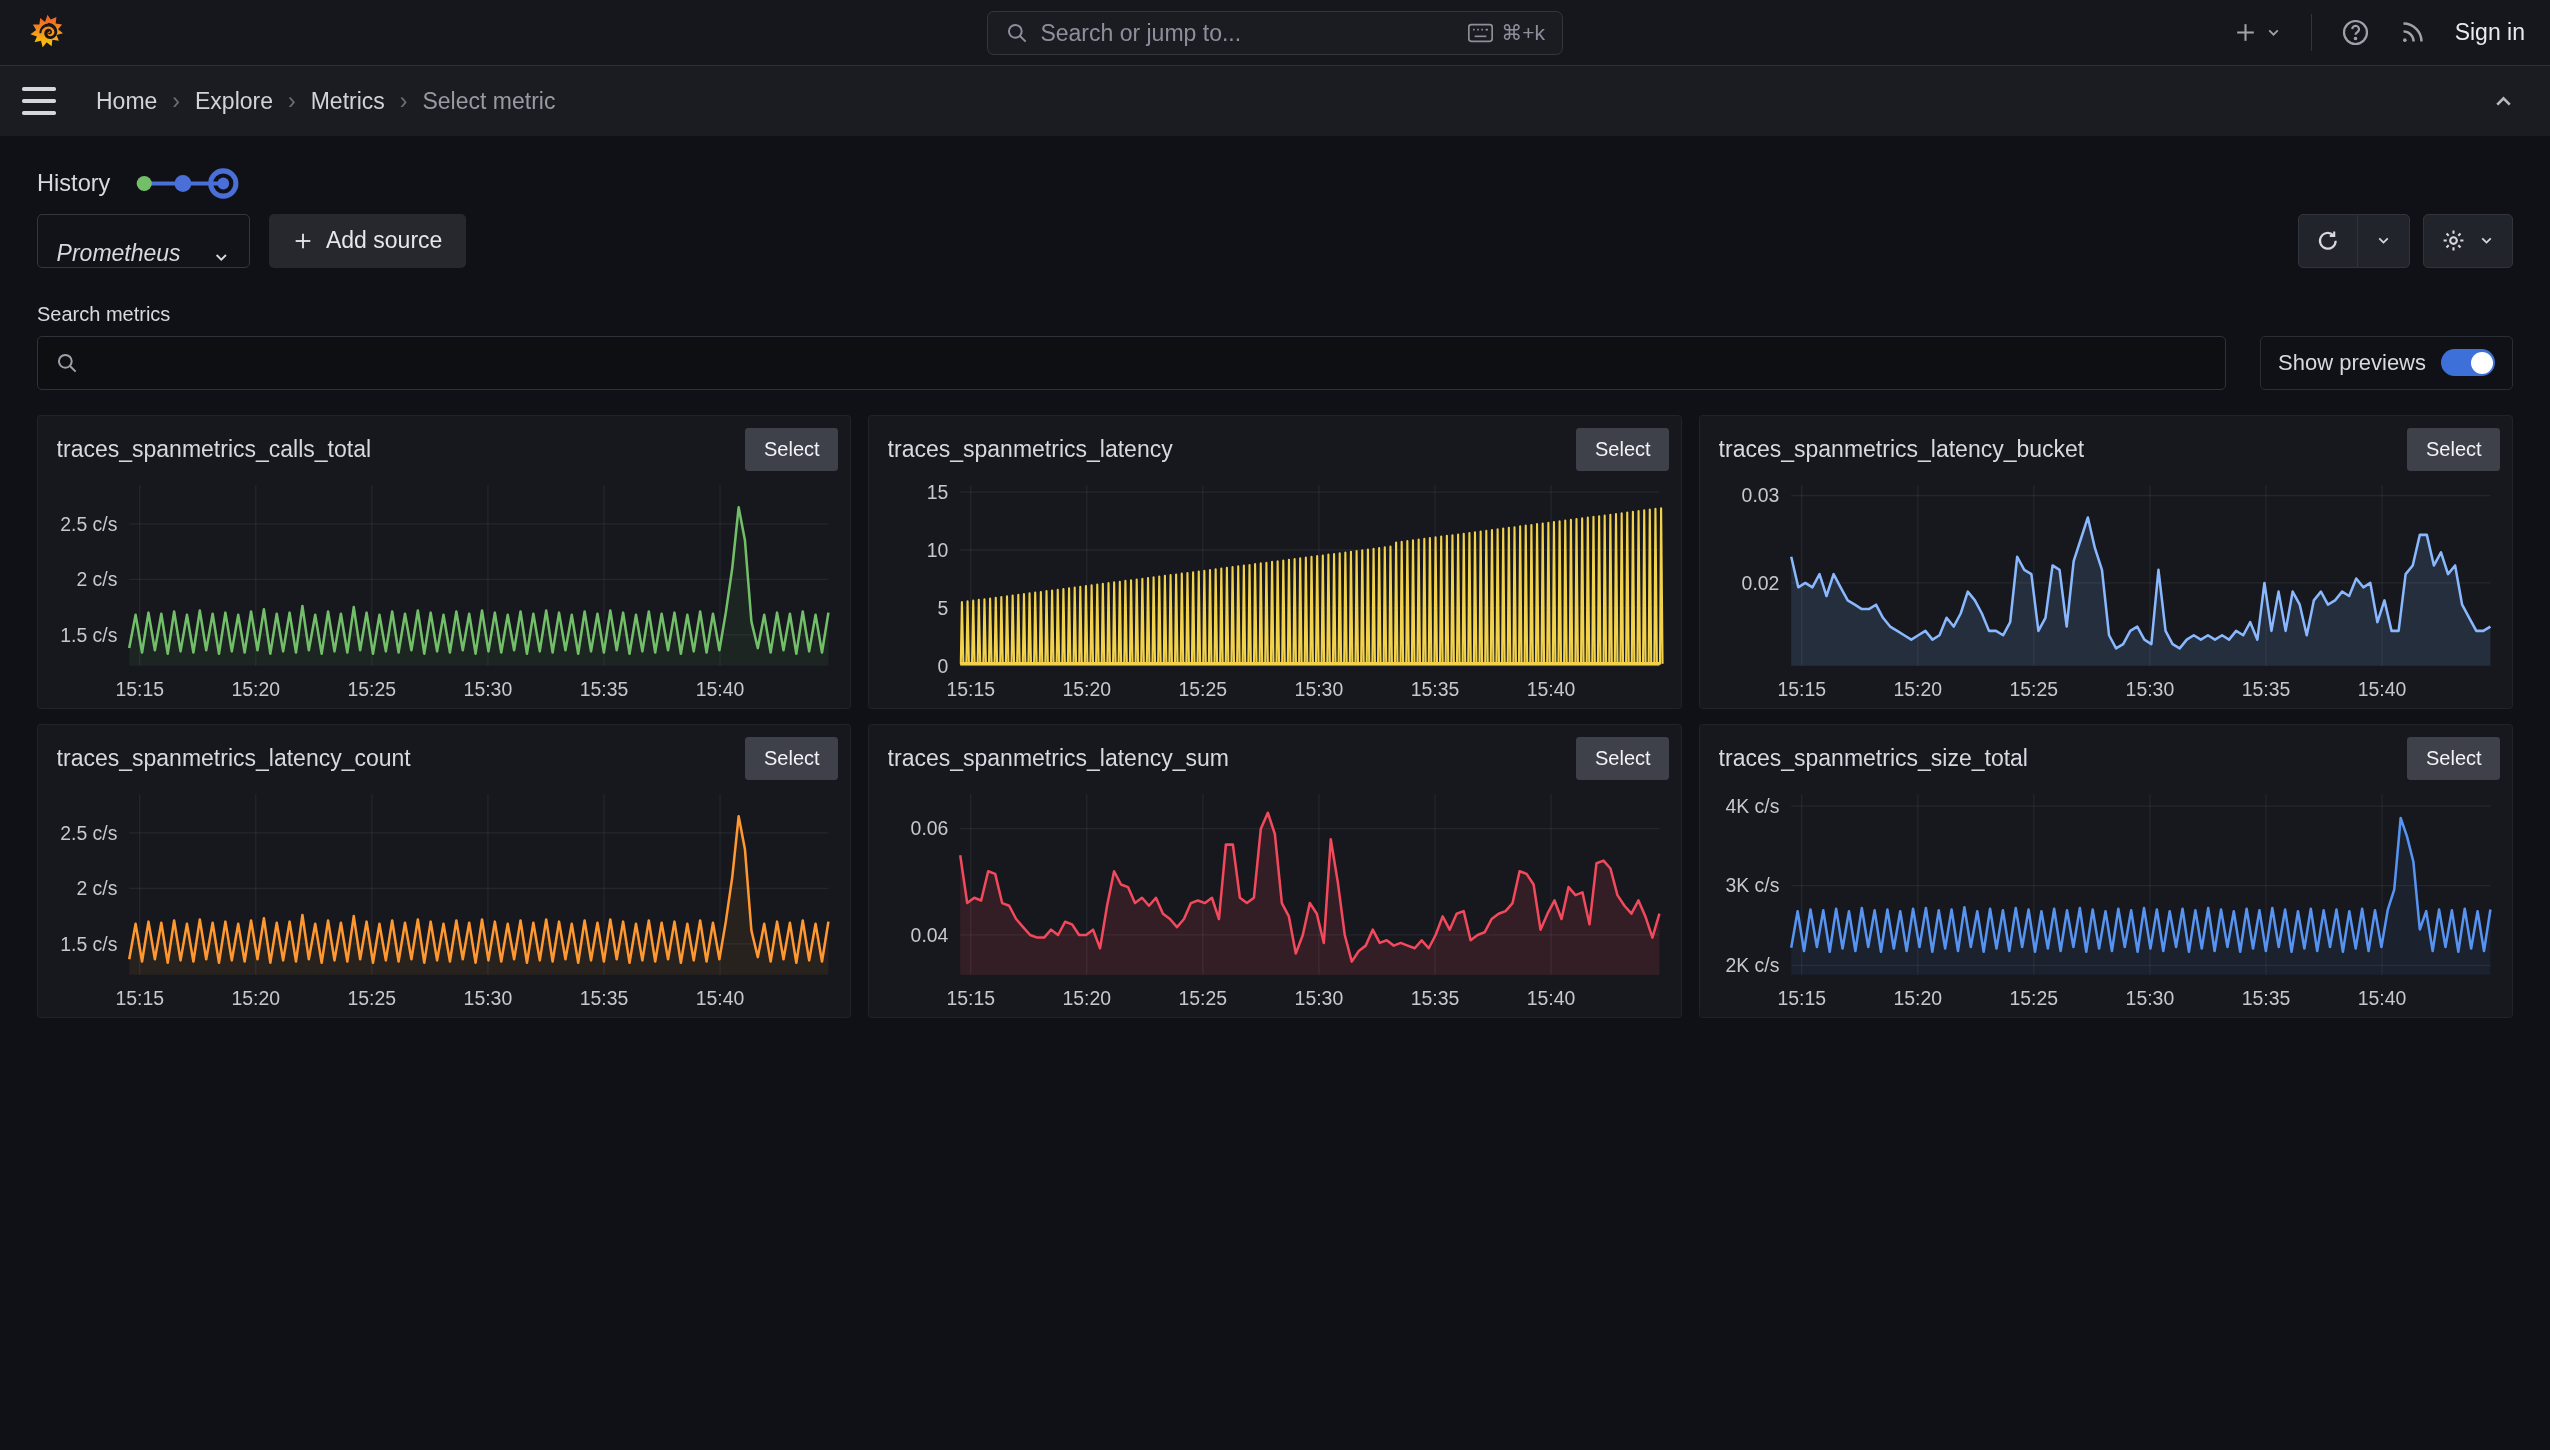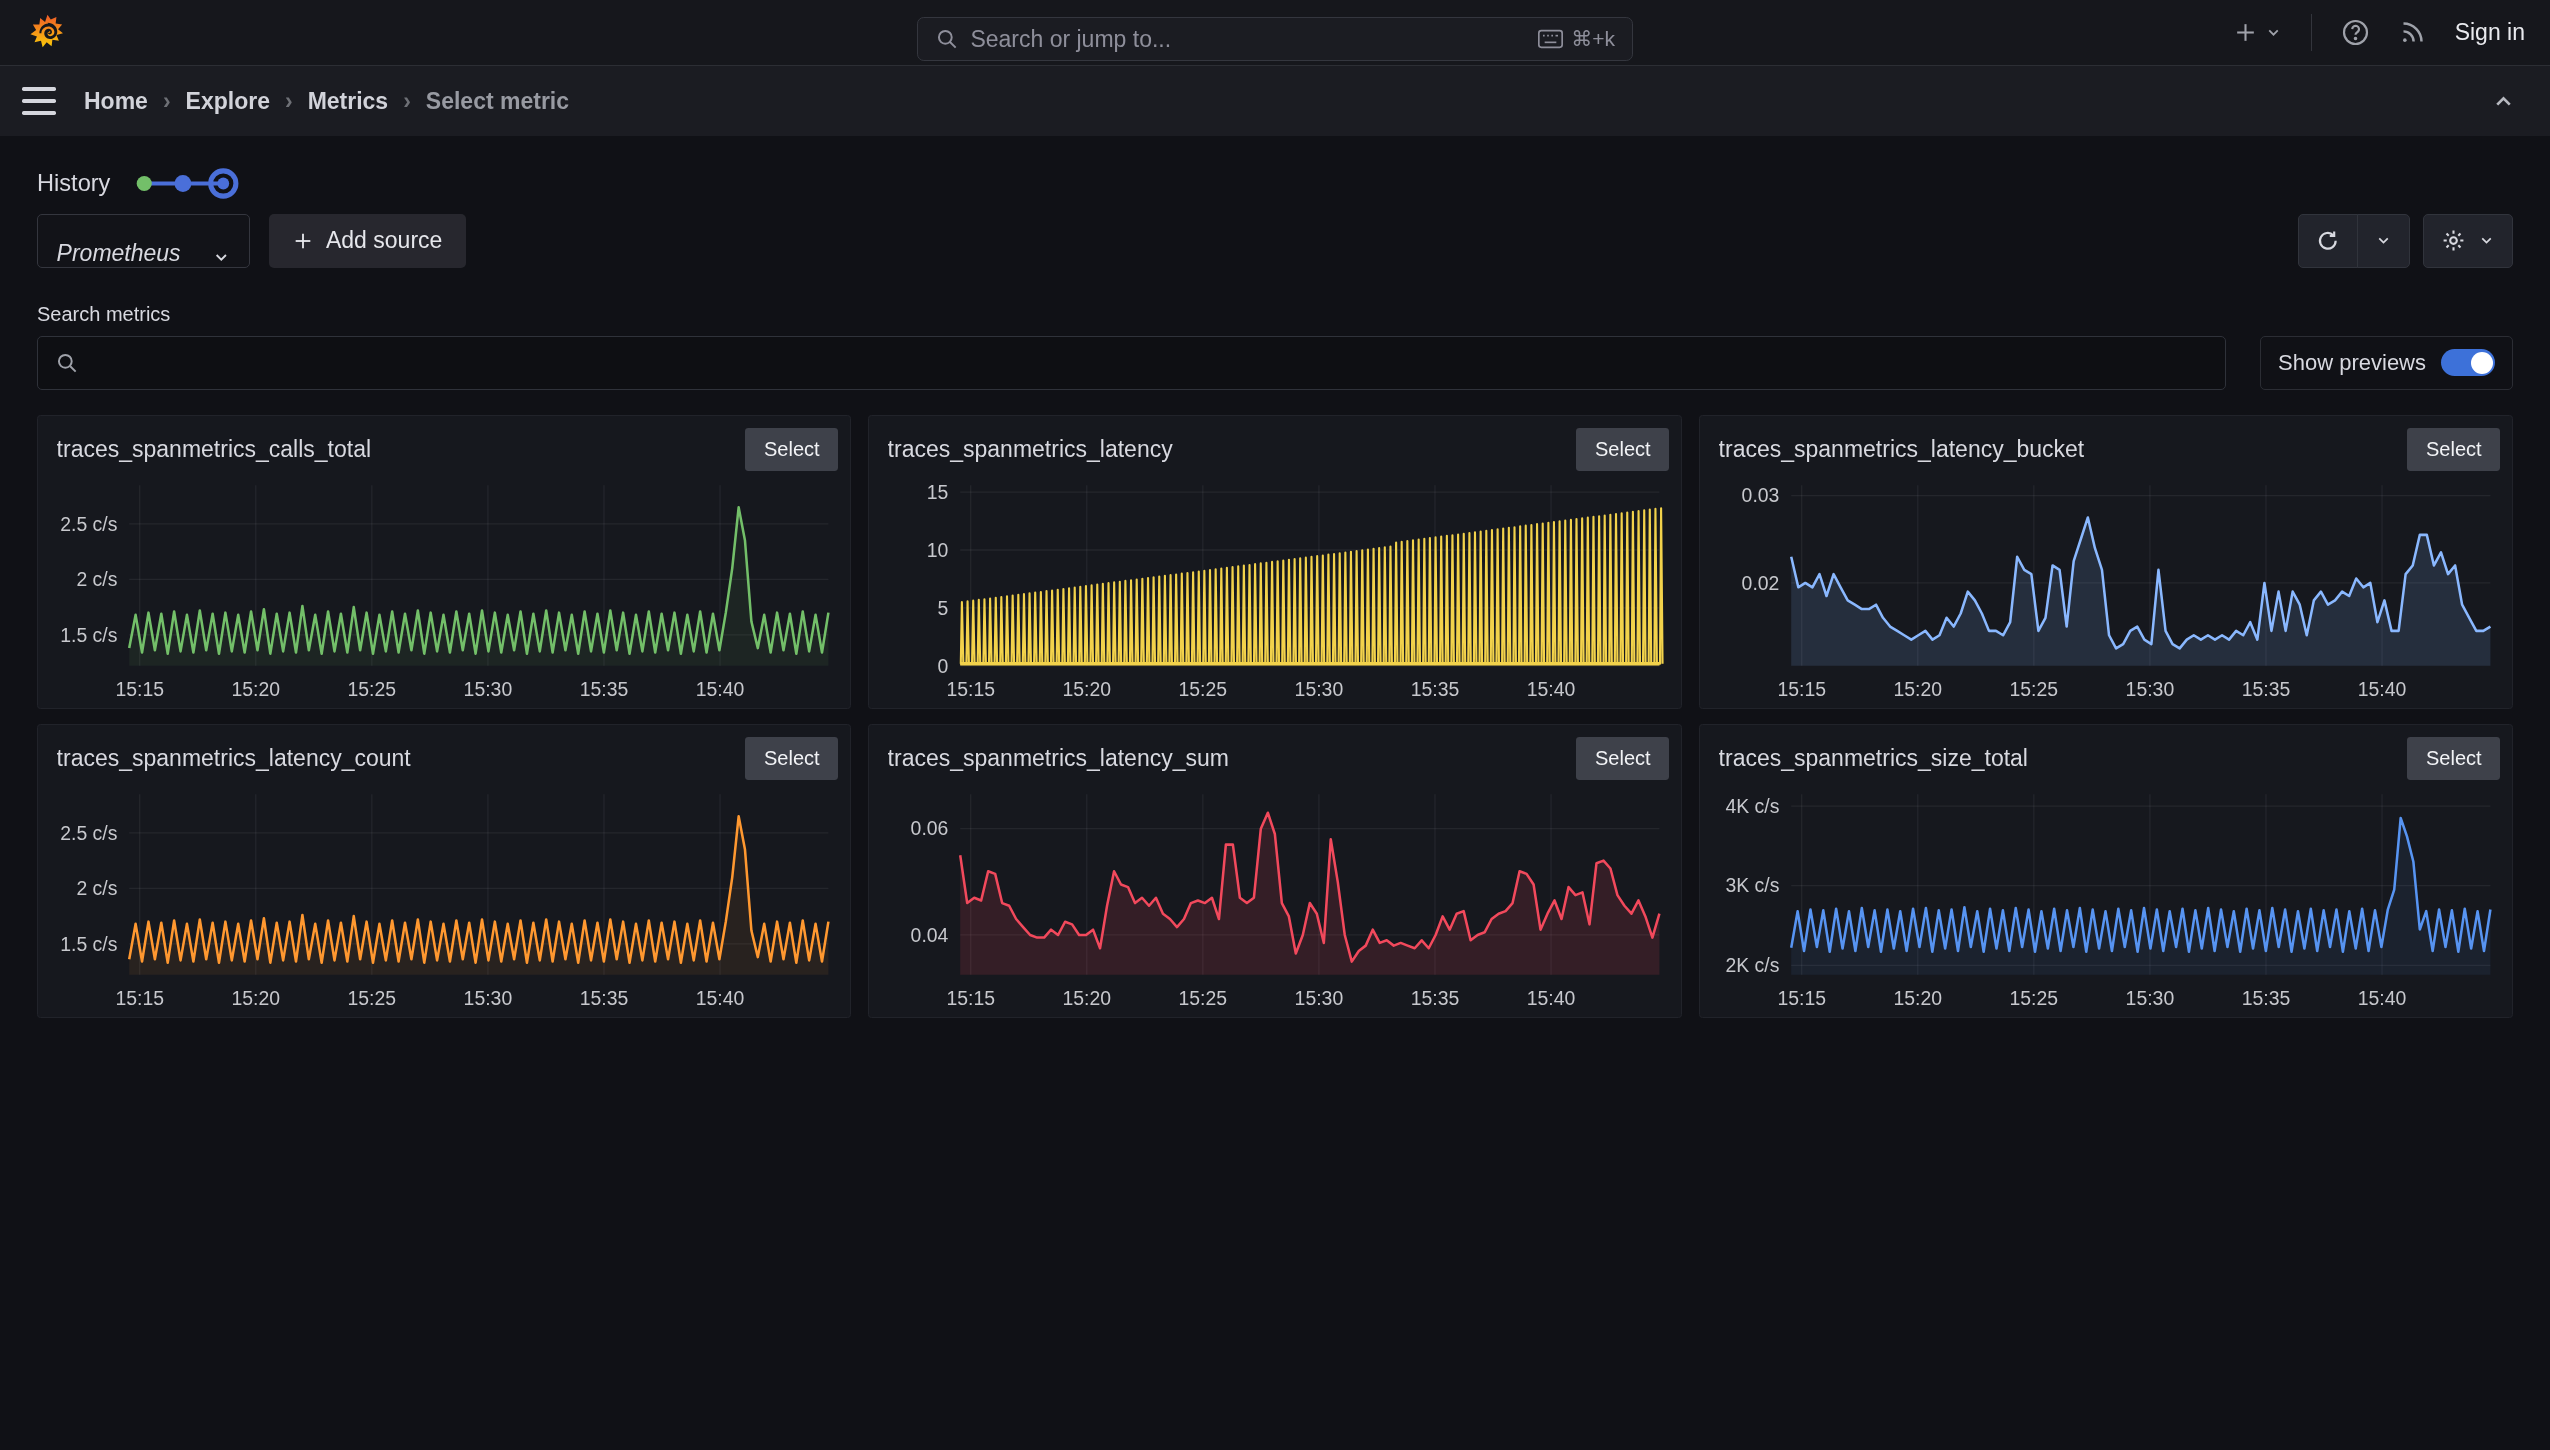--- a/index.html
+++ b/index.html
@@ -10,39 +10,39 @@
     font-size:23px; overflow:hidden;
   }
   svg { display:block; }
   
   .topnav {
     height:65px; background:#16171c; display:flex; align-items:center;
     padding:0 25px; position:relative;
   }
   .logo { width:39px; height:39px; margin-left:3.4px; }
   .nav-search {
-    position:absolute; left:50%; top:17px; transform:translateX(-50%);
-    width:716px; height:44px; background:#1b1c22; border:0.8px solid #34363e;
+    position:absolute; left:50%; top:11px; transform:translateX(-50%);
+    width:576px; height:44px; background:#1b1c22; border:0.8px solid #34363e;
     border-radius:6.8px; display:flex; align-items:center; padding:0 17px; gap:11.8px;
     color:rgba(204,204,220,0.65); cursor:pointer;
   }
   .nav-search .ph { flex:1; font-size:23px; }
   .nav-search .kbd { display:flex; align-items:center; gap:8.4px; font-size:21px; }
   .nav-right { margin-left:auto; display:flex; align-items:center; gap:29px; color:#9fa2aa; }
   .icon-btn { display:flex; align-items:center; gap:6.8px; cursor:pointer; color:#9fa2aa; }
   .nav-divider { width:0.8px; height:37px; background:#33353c; }
   .signin { color:#e9eaee; font-weight:500; cursor:pointer; }
   
   .crumbbar {
     height:71px; background:#1b1c22; border-top:0.8px solid #2c2e34;
     display:flex; align-items:center; padding:0 34px 0 22px;
   }
   .burger { width:54px; display:flex; flex-direction:column; gap:7.6px; cursor:pointer; }
   .burger span { display:block; width:34px; height:4.2px; background:#d5d6dd; border-radius:1.7px; }
-  .crumbs { display:flex; align-items:center; gap:15px; margin-left:8px;font-weight:bold; }
+  .crumbs { display:flex; align-items:center; gap:15px; margin-left:20px; }
   .crumb { color:#d2d3da; cursor:pointer; }
   .crumb.last { color:#989aa2; cursor:default; }
   .crumb-sep { color:#6e7076; }
   .collapse { margin-left:auto; color:#b7b9c0; cursor:pointer; }
   
   .content { padding:0 37px; }
   .history-row { margin-top:29px; display:flex; align-items:center; gap:22px; }
   .history-label { font-size:23.6px; font-weight:500; color:#d8d9e0; }
   .ds-label-row { margin-top:34px; display:flex; align-items:center; gap:11.8px;
     font-size:20px; font-weight:500; color:#d8d9e0; }

